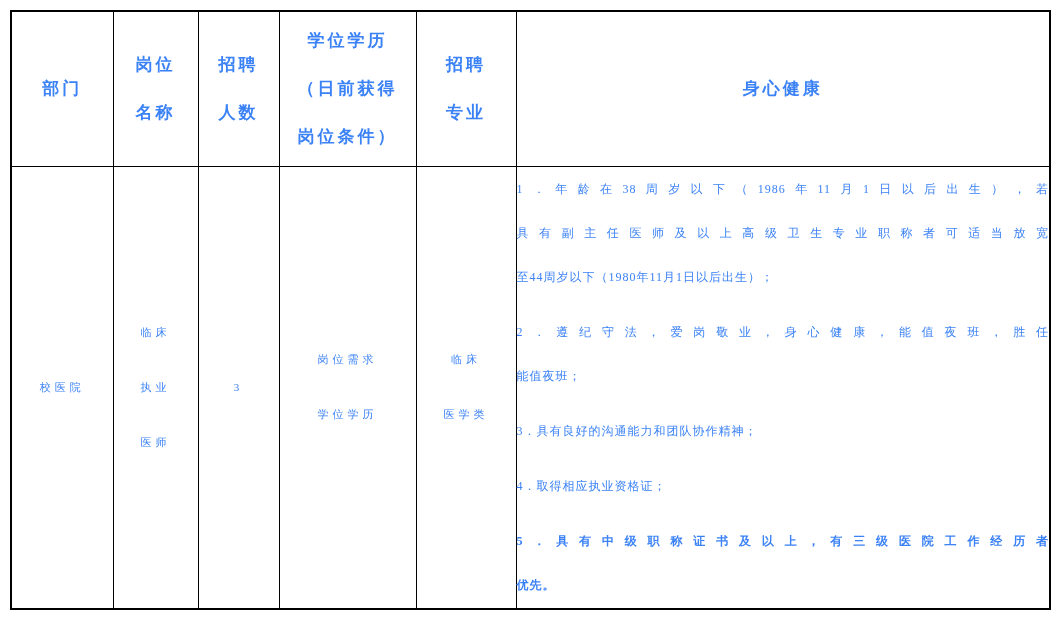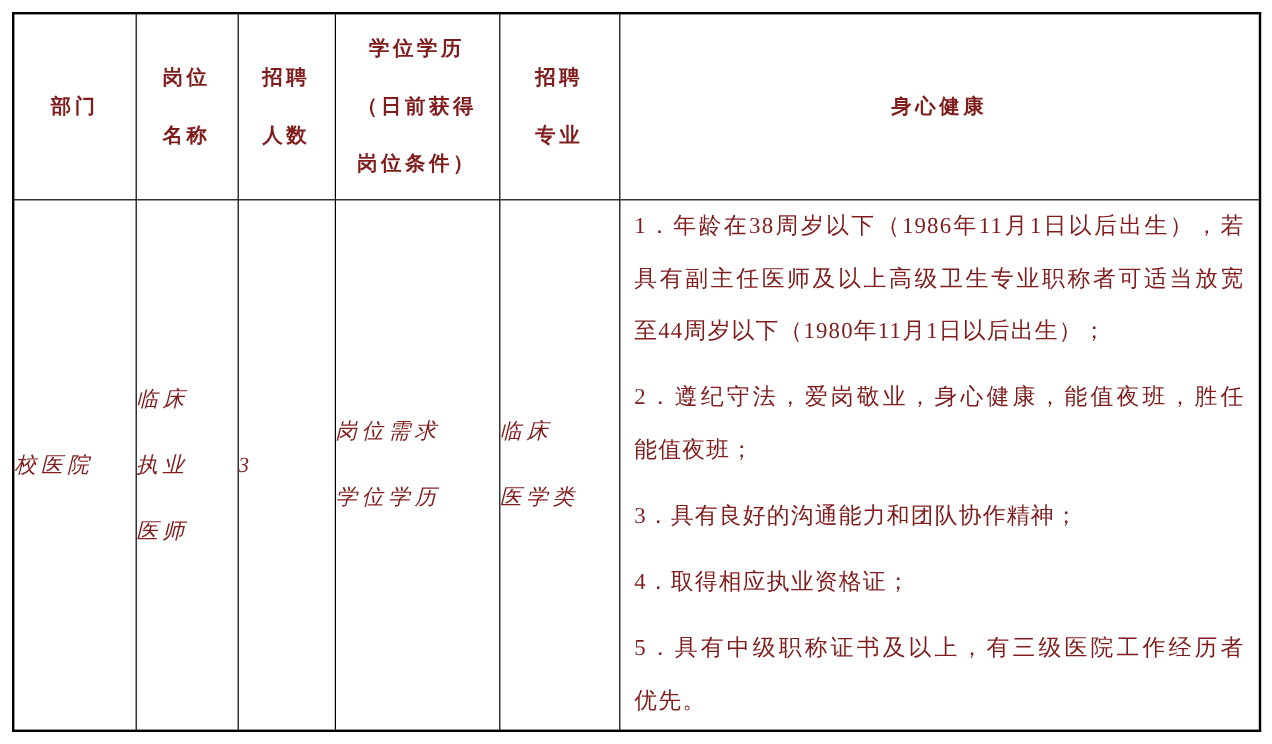--- a/index.html
+++ b/index.html
@@ -22,51 +22,51 @@
     top: 10px;
     width: 1039px;
     height: 600px;
     border-collapse: collapse;
     table-layout: fixed;
     border: 2px solid #000000;
   }
   th, td {
     border: 1.5px solid #000000;
     padding: 0;
-    color: #7f1d1d;
+    color: #3b82f6;
   }
   tr.header-row { height: 155px; }
   th {
     font-size: 17px;
     font-weight: bold;
     text-align: center;
     vertical-align: middle;
   }
   th .ln {
     line-height: 48px;
     letter-spacing: 3px;
   }
   td.center-cell {
-    font-size: 18px;
+    font-size: 11px;
+    text-align: center;
     vertical-align: middle;
-    font-style: italic;
   }
   td.center-cell .ln {
     line-height: 55px;
     letter-spacing: 4px;
   }
   td.req-cell {
     vertical-align: top;
     text-align: left;
-    font-size: 19px;
-    padding: 0 12px;
+    font-size: 12px;
+    padding: 0 0;
     margin-top: 44px;
   }
   .req { margin: 0 0 11px 0; }
-  .req:last-child { margin-bottom: 0; }
+  .req:last-child { margin-bottom: 0; font-weight: bold; }
   .rl {
     line-height: 44px;
     letter-spacing: 1px;
     white-space: nowrap;
   }
   .rl.just {
     text-align: justify;
     text-align-last: justify;
     white-space: normal;
   }

